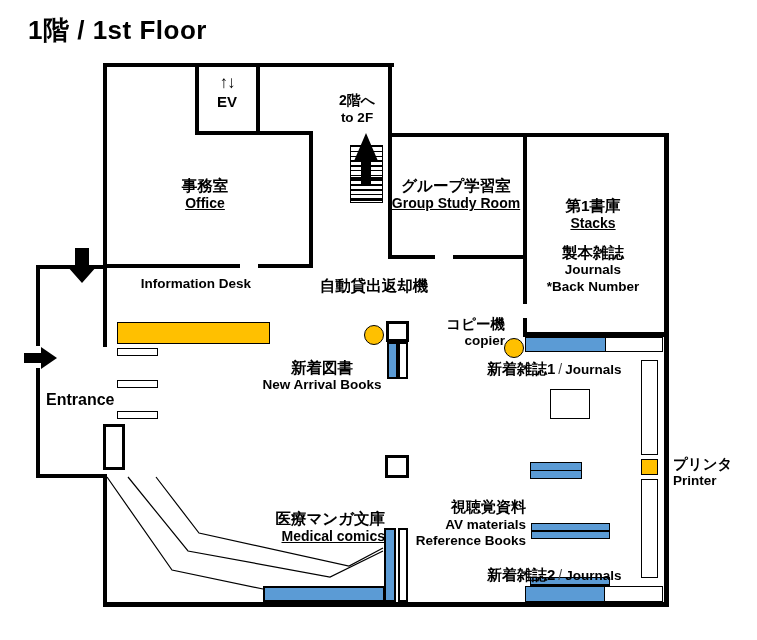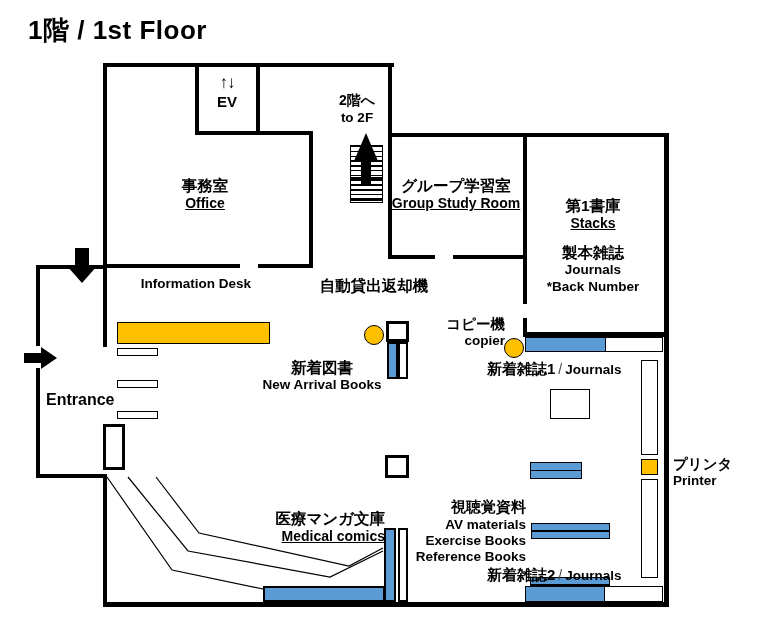--- a/index.html
+++ b/index.html
@@ -157,21 +157,20 @@
 
   <div class="lbl" style="left:487px;top:359px;">
     <span class="inline-jp">新着雑誌1</span><span class="inline-sep">/</span><span class="inline-en">Journals</span>
   </div>
 
   <div class="lbl" style="left:46px;top:390px;font-size:16px;">Entrance</div>
 
   <div class="lbl rt" style="right:231px;top:461px;margin-top:36px;">
     <span style="font-size:15px;display:block;line-height:20px;">視聴覚資料</span>
     <span style="font-size:13.5px;display:block;line-height:16px;">AV materials</span>
-    <span style="font-size:13.5px;display:block;line-height:16px;">Exercise Books</span>
     <span style="font-size:13.5px;display:block;line-height:16px;">Reference Books</span>
   </div>
 
   <div class="lbl rt" style="right:372px;top:509px;">
     <span class="jp-lg">医療マンガ文庫</span>
     <span class="en-lg">Medical comics</span>
   </div>
 
   <div class="lbl" style="left:487px;top:565px;">
     <span class="inline-jp">新着雑誌2</span><span class="inline-sep">/</span><span class="inline-en">Journals</span>

